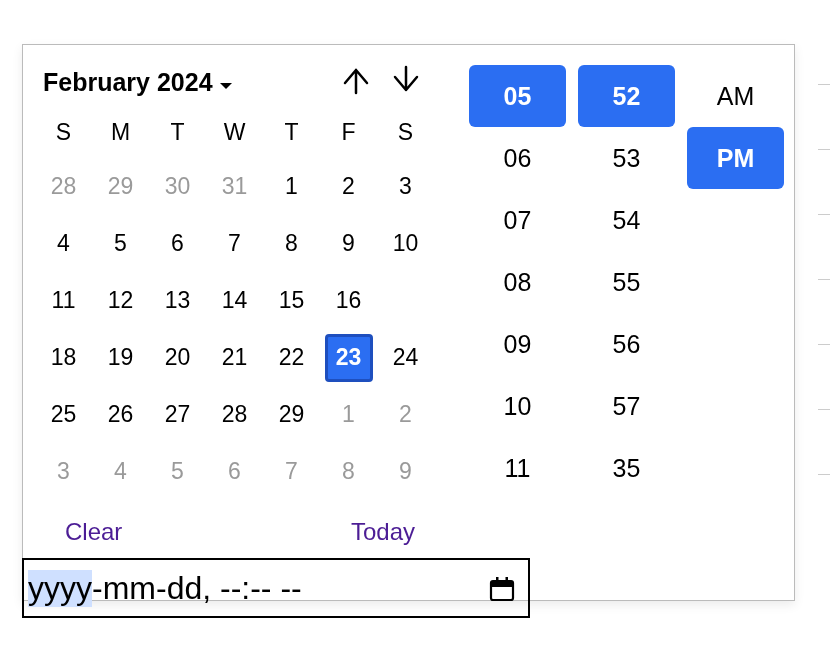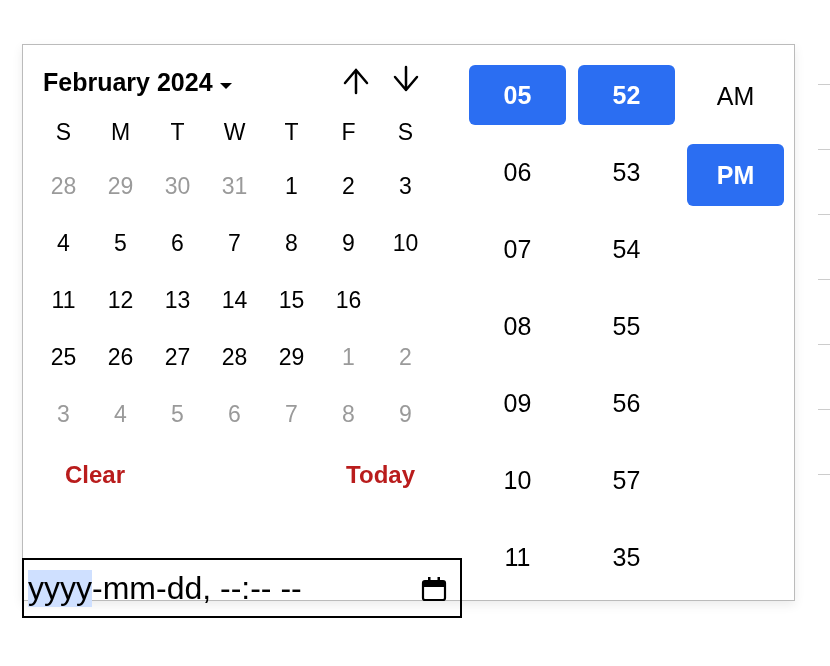--- a/index.html
+++ b/index.html
@@ -94,35 +94,34 @@
     font-weight: bold;
     border: 3px solid #1e4fbe;
   }
   .footer-row {
     display: flex;
     justify-content: space-between;
     padding: 18px 30px 0 30px;
     font-size: 24px;
   }
   .link {
-    color: #b91c1c;
+    color: #4c1d95;
     cursor: pointer;
-    font-weight: bold;
   }
   .time-panel {
     flex: 1;
     display: flex;
     gap: 12px;
     padding: 8px 10px 0 24px;
   }
   .time-col {
     flex: 1;
     display: flex;
     flex-direction: column;
-    gap: 17px;
+    gap: 0;
     align-items: stretch;
   }
   .time-cell {
     height: 62px;
     display: flex;
     align-items: center;
     justify-content: center;
     font-size: 25px;
     border-radius: 6px;
     cursor: pointer;
@@ -142,21 +141,21 @@
   }
   .dv {
     width: 12px;
     border-top: 1px solid #ccc;
   }
   .input-row {
     position: absolute;
     left: 22px;
     top: 558px;
     height: 60px;
-    width: 440px;
+    width: 508px;
     border: 2px solid #000;
     display: flex;
     align-items: center;
     padding: 0 12px 0 4px;
     font-size: 32px;
     justify-content: space-between;
   }
   .input-text { display: flex; }
   .seg-sel { background: #cfe0ff; }
   .cal-icon {
@@ -264,20 +263,43 @@
             <div class="day-inner">13</div>
           </div>
           <div class="day">
             <div class="day-inner">14</div>
           </div>
           <div class="day">
             <div class="day-inner">15</div>
           </div>
           <div class="day">
             <div class="day-inner">16</div>
+          </div>
+        </div>
+        <div class="day-row">
+          <div class="day">
+            <div class="day-inner">18</div>
+          </div>
+          <div class="day">
+            <div class="day-inner">19</div>
+          </div>
+          <div class="day">
+            <div class="day-inner">20</div>
+          </div>
+          <div class="day">
+            <div class="day-inner">21</div>
+          </div>
+          <div class="day">
+            <div class="day-inner">22</div>
+          </div>
+          <div class="day selected">
+            <div class="day-inner">23</div>
+          </div>
+          <div class="day">
+            <div class="day-inner">24</div>
           </div>
         </div>
         <div class="day-row">
           <div class="day">
             <div class="day-inner">25</div>
           </div>
           <div class="day">
             <div class="day-inner">26</div>
           </div>
           <div class="day">

